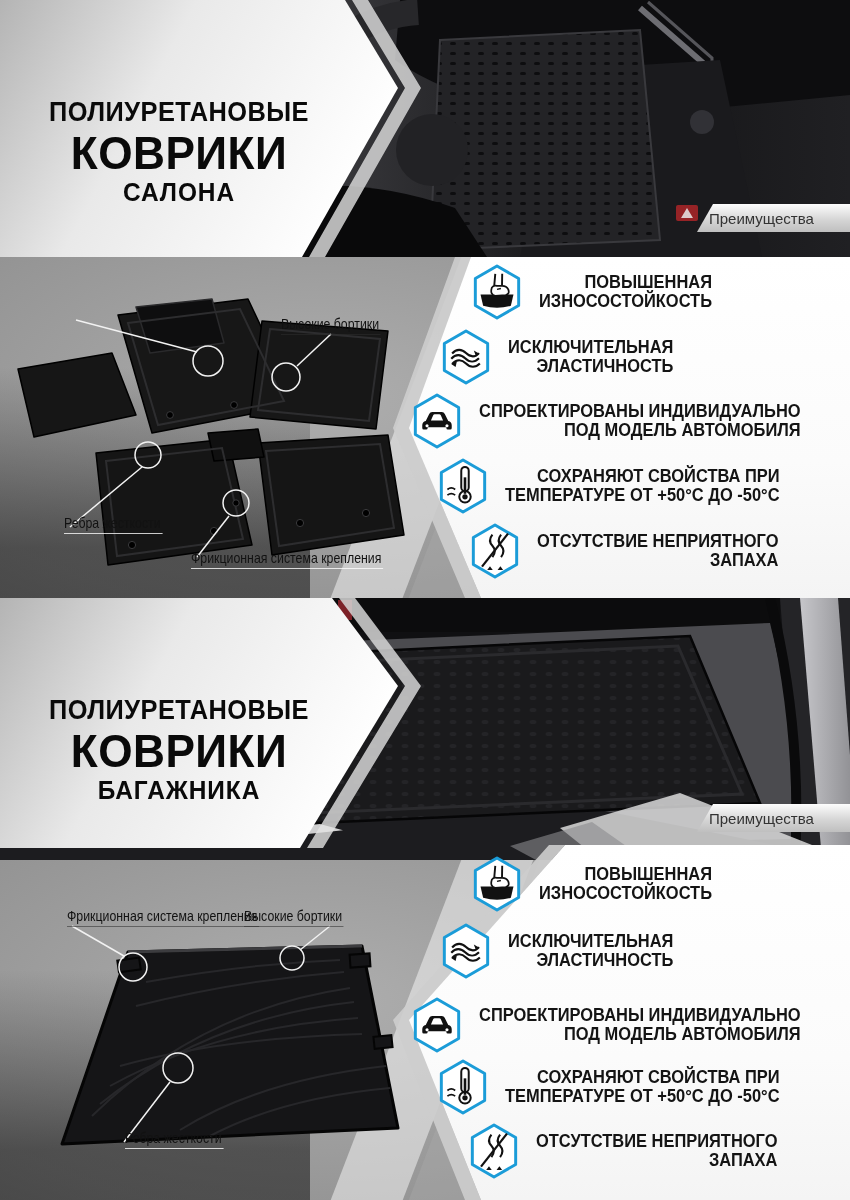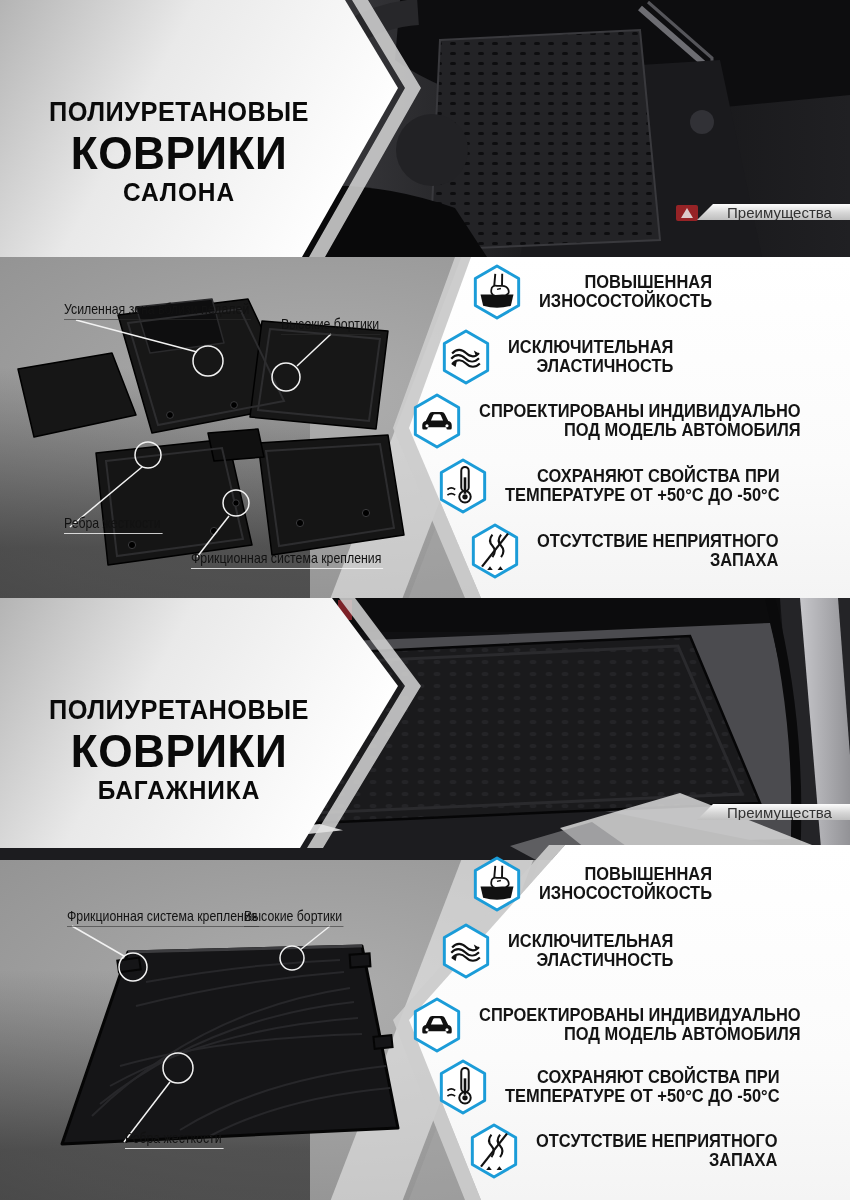--- a/index.html
+++ b/index.html
@@ -44,24 +44,24 @@
   .tstripe{position:absolute;z-index:5;background:#e3e3e3;opacity:.9;
      clip-path:polygon(0 70%,86% 0,100% 28%,12% 100%);}
 
   .titletext{position:absolute;left:14px;width:330px;text-align:center;z-index:7;
      color:#0a0a0a;transform:scaleX(.94);transform-origin:center top;}
   .t-line1{font-size:27px;font-weight:bold;letter-spacing:.5px;line-height:1.1;}
   .t-line2{font-size:47px;font-weight:bold;letter-spacing:.5px;line-height:1.0;margin-top:1px;}
   .t-line3{font-size:26px;font-weight:bold;letter-spacing:1px;line-height:1.15;margin-top:2px;}
 
   
-  .badge{position:absolute;left:697px;width:153px;height:16px;z-index:5;
+  .badge{position:absolute;left:697px;width:153px;height:28px;z-index:5;
      clip-path:polygon(16px 0,100% 0,100% 100%,0 100%);
      background:linear-gradient(180deg,#fdfdfd 0%,#d6d6d6 55%,#bfbfbf 100%);
-     display:flex;align-items:center;justify-content:center;
+     display:flex;align-items:center;justify-content:flex-start;
      font-size:15px;color:#333;padding-left:12px;}
 
   
   .adv{position:absolute;display:flex;align-items:center;gap:16px;z-index:8;text-align:right;}
   .hex{width:52px;height:58px;flex:0 0 auto;}
   .advtxt{font-weight:bold;font-size:17.5px;line-height:19.5px;color:#141414;
      transform:scaleX(.94);transform-origin:left center;white-space:nowrap;}
 
   
   .callout{position:absolute;z-index:8;}
@@ -198,22 +198,20 @@
   <div class="whitezone w1"></div>
 
   <div class="tchev tc1"></div>
   <div class="titlepoly tp1"></div>
   <div class="titletext" style="top:98px">
     <div class="t-line1">ПОЛИУРЕТАНОВЫЕ</div>
     <div class="t-line2">КОВРИКИ</div>
     <div class="t-line3">САЛОНА</div>
   </div>
 
-  <div class="callout" style="left:64px;top:300px">
-    <span class="cl">Усиленная зона вблизи педалей</span></div>
   <div class="callout" style="left:281px;top:315px">
     <span class="cl">Высокие бортики</span></div>
   <div class="callout" style="left:64px;top:514px">
     <span class="cl lt">Ребра жесткости</span></div>
   <div class="callout" style="left:191px;top:549px">
     <span class="cl lt">Фрикционная система крепления</span></div>
 
   <div class="adv" style="left:471px;top:263px">
     <svg class="hex" viewBox="0 0 60 66">
         <use href="#hexframe"></use>

